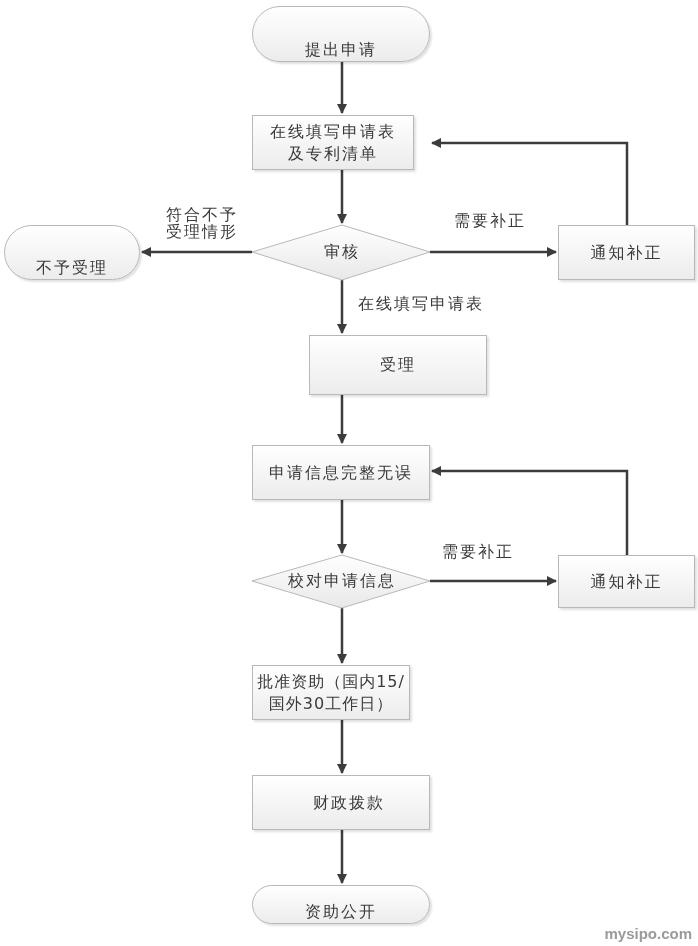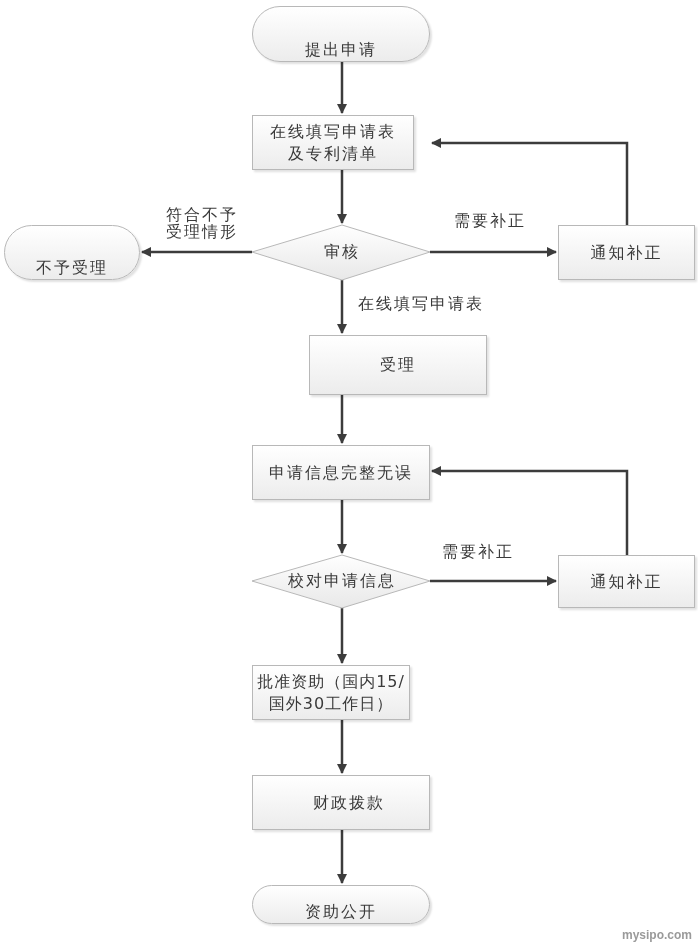--- a/index.html
+++ b/index.html
@@ -10,21 +10,21 @@
           text-align:center; font-size:16px; line-height:22px; color:#3a3a3a;
           box-sizing:border-box; letter-spacing:2px; }
   .rect { background:linear-gradient(#ffffff, #ececec); border:1px solid #b8b8b8;
           box-shadow:2px 2px 2px rgba(0,0,0,0.12); }
   .term { background:linear-gradient(#ffffff, #ececec); border:1px solid #b8b8b8;
           border-radius:28px; box-shadow:2px 2px 2px rgba(0,0,0,0.12);align-items:flex-end; }
   .dlabel { background:transparent; }
   .label { position:absolute; font-size:16px; line-height:17px; color:#3a3a3a;
            letter-spacing:2px; white-space:nowrap; }
   .wm { position:absolute; right:6px; bottom:4px; font-family:"Liberation Sans", sans-serif;
-        font-weight:bold; font-size:12px; color:#9a9a9a; letter-spacing:0px; }
+        font-weight:bold; font-size:15px; color:#9a9a9a; letter-spacing:0px; }
 </style>
 </head>
 <body>
 
 <svg width="698" height="946">
   <defs>
     <marker id="ah" markerWidth="10" markerHeight="10" refX="9" refY="5" orient="auto" markerUnits="userSpaceOnUse">
       <path d="M0,0 L10,5 L0,10 z" fill="#3c3c3c"></path>
     </marker>
     <linearGradient id="dg" x1="0" y1="0" x2="0" y2="1">

